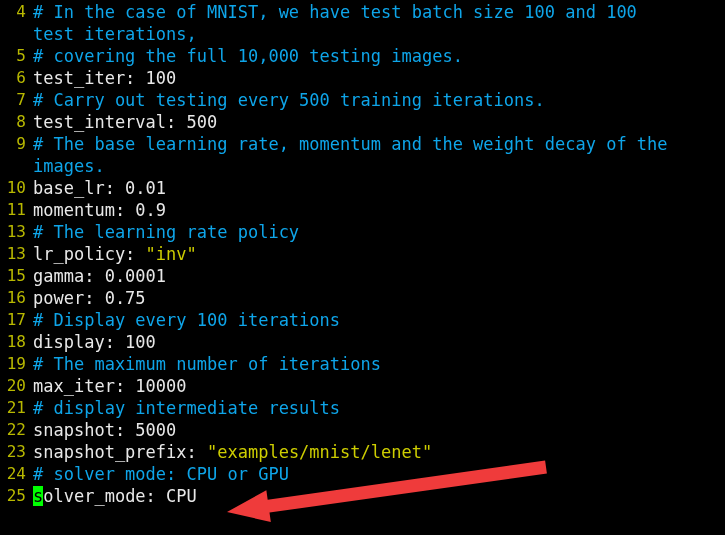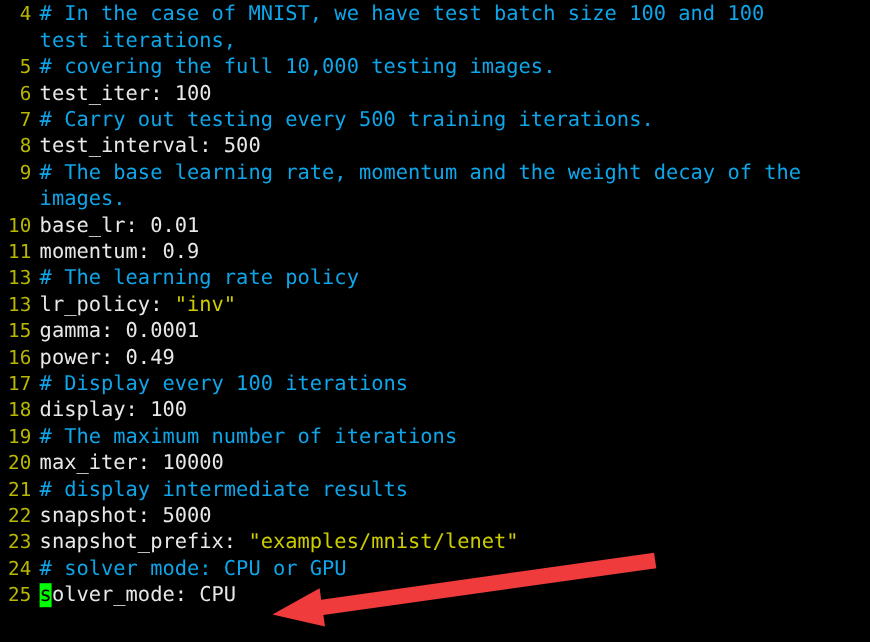--- a/index.html
+++ b/index.html
@@ -83,21 +83,21 @@
       <div class="line"><span class="gutter">6</span><span class="content"><span class="tok-plain">test_iter: 100</span></span></div>
       <div class="line"><span class="gutter">7</span><span class="content"><span class="tok-comment"># Carry out testing every 500 training iterations.</span></span></div>
       <div class="line"><span class="gutter">8</span><span class="content"><span class="tok-plain">test_interval: 500</span></span></div>
       <div class="line"><span class="gutter">9</span><span class="content"><span class="tok-comment"># The base learning rate, momentum and the weight decay of the</span></span></div>
       <div class="line"><span class="gutter blank"></span><span class="content"><span class="tok-comment">images.</span></span></div>
       <div class="line"><span class="gutter">10</span><span class="content"><span class="tok-plain">base_lr: 0.01</span></span></div>
       <div class="line"><span class="gutter">11</span><span class="content"><span class="tok-plain">momentum: 0.9</span></span></div>
       <div class="line"><span class="gutter">13</span><span class="content"><span class="tok-comment"># The learning rate policy</span></span></div>
       <div class="line"><span class="gutter">13</span><span class="content"><span class="tok-plain">lr_policy: </span><span class="tok-string">"inv"</span></span></div>
       <div class="line"><span class="gutter">15</span><span class="content"><span class="tok-plain">gamma: 0.0001</span></span></div>
-      <div class="line"><span class="gutter">16</span><span class="content"><span class="tok-plain">power: 0.49</span></span></div>
+      <div class="line"><span class="gutter">16</span><span class="content"><span class="tok-plain">power: 0.75</span></span></div>
       <div class="line"><span class="gutter">17</span><span class="content"><span class="tok-comment"># Display every 100 iterations</span></span></div>
       <div class="line"><span class="gutter">18</span><span class="content"><span class="tok-plain">display: 100</span></span></div>
       <div class="line"><span class="gutter">19</span><span class="content"><span class="tok-comment"># The maximum number of iterations</span></span></div>
       <div class="line"><span class="gutter">20</span><span class="content"><span class="tok-plain">max_iter: 10000</span></span></div>
       <div class="line"><span class="gutter">21</span><span class="content"><span class="tok-comment"># display intermediate results</span></span></div>
       <div class="line"><span class="gutter">22</span><span class="content"><span class="tok-plain">snapshot: 5000</span></span></div>
       <div class="line"><span class="gutter">23</span><span class="content"><span class="tok-plain">snapshot_prefix: </span><span class="tok-string">"examples/mnist/lenet"</span></span></div>
       <div class="line"><span class="gutter">24</span><span class="content"><span class="tok-comment"># solver mode: CPU or GPU</span></span></div>
       <div class="line"><span class="gutter">25</span><span class="content"><span class="cursor">s</span><span class="tok-plain">olver_mode: CPU</span></span></div>
     </div>

